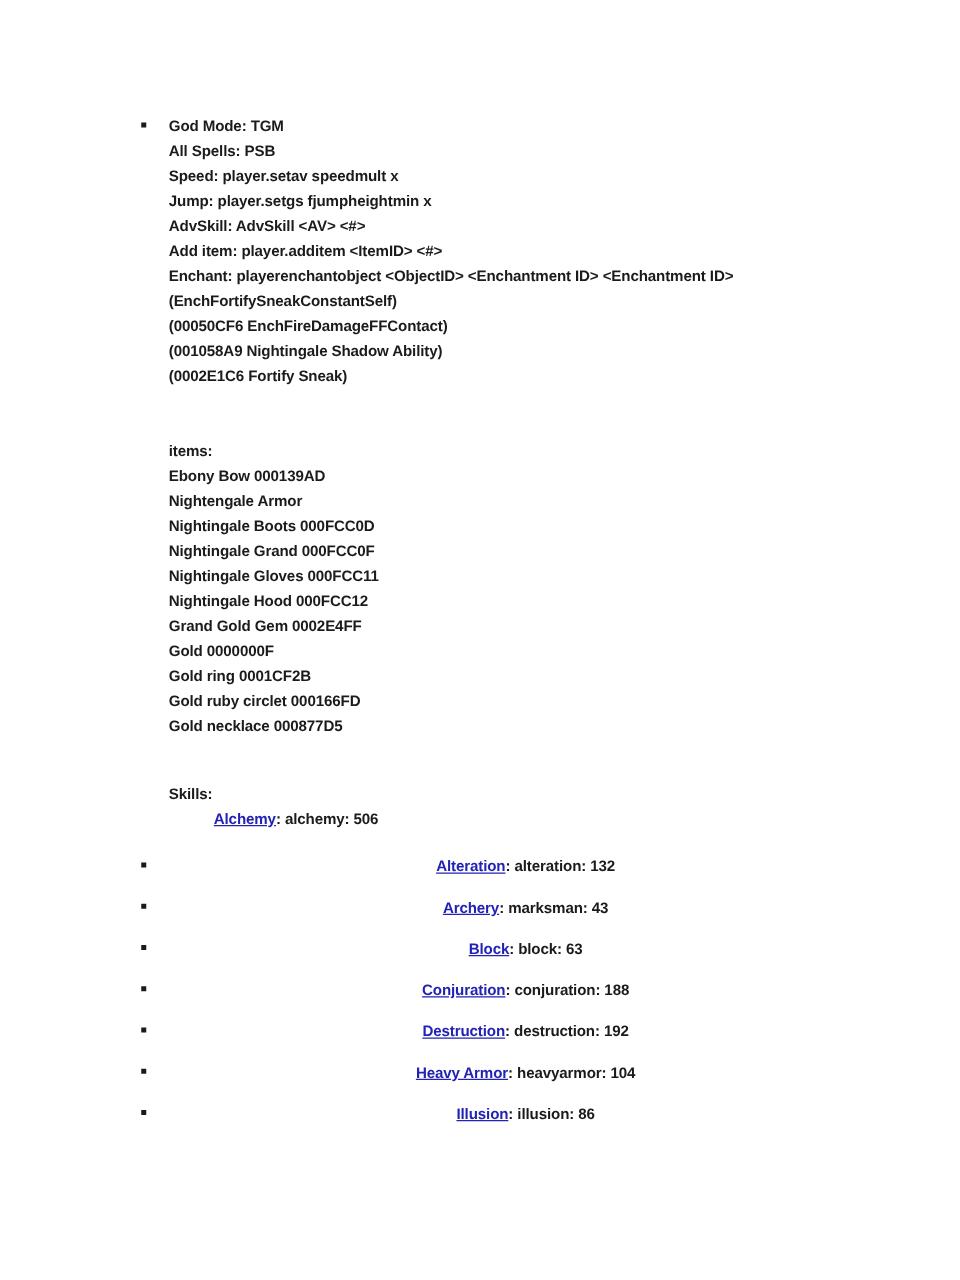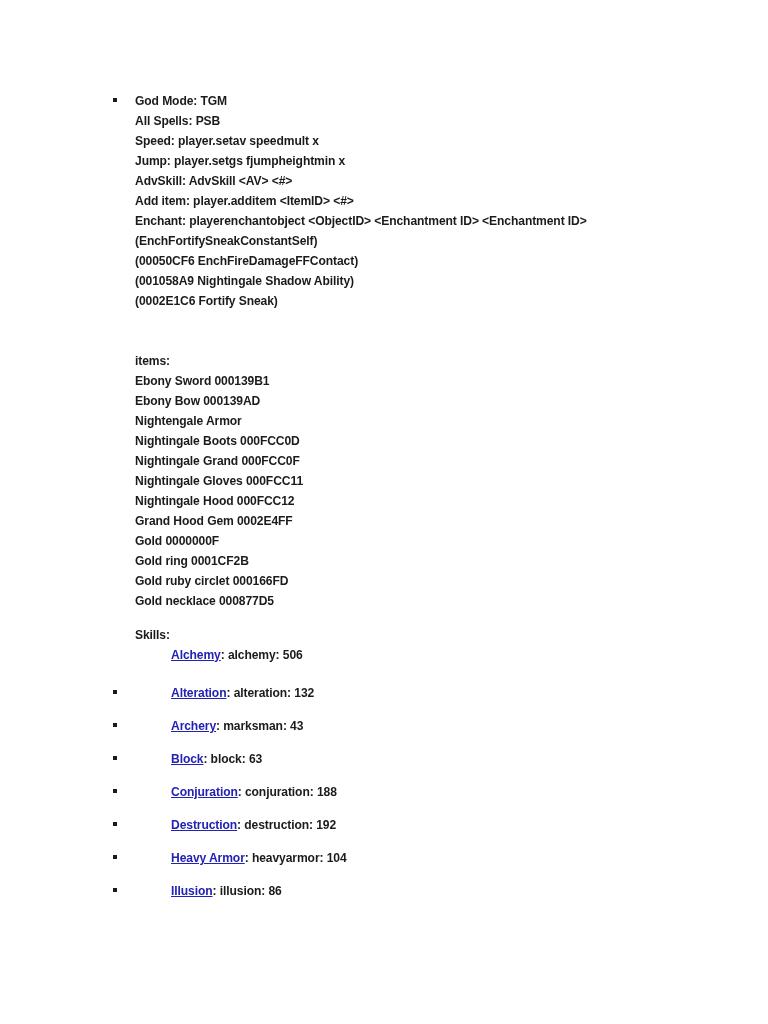--- a/index.html
+++ b/index.html
@@ -78,20 +78,21 @@
     width: 560px;
     padding-left: 25px;
   }
 
   
   .skill-list {
     position: absolute;
     left: 110px;
     top: 683px;
     width: 560px;
+    text-align: center;
   }
   .skill-item {
     position: relative;
     padding-left: 25px;
     height: 33px;
   }
   .skill-item > .bullet-mark {
     position: absolute;
     left: 3px;
     top: 7px;
@@ -127,28 +128,27 @@
       <div class="line">Enchant: playerenchantobject &lt;ObjectID&gt; &lt;Enchantment ID&gt; &lt;Enchantment ID&gt;</div>
       <div class="line">(EnchFortifySneakConstantSelf)</div>
       <div class="line">(00050CF6 EnchFireDamageFFContact)</div>
       <div class="line">(001058A9 Nightingale Shadow Ability)</div>
       <div class="line">(0002E1C6 Fortify Sneak)</div>
     </div>
   </div>
 
   <div class="items-block">
     <div class="line">items:</div>
-    <div class="line">Ebony Sword 000139B1</div>
     <div class="line">Ebony Bow 000139AD</div>
     <div class="line">Nightengale Armor</div>
     <div class="line">Nightingale Boots 000FCC0D</div>
     <div class="line">Nightingale Grand 000FCC0F</div>
     <div class="line">Nightingale Gloves 000FCC11</div>
     <div class="line">Nightingale Hood 000FCC12</div>
-    <div class="line">Grand Hood Gem 0002E4FF</div>
+    <div class="line">Grand Gold Gem 0002E4FF</div>
     <div class="line">Gold 0000000F</div>
     <div class="line">Gold ring 0001CF2B</div>
     <div class="line">Gold ruby circlet 000166FD</div>
     <div class="line">Gold necklace 000877D5</div>
   </div>
 
   <div class="skills-intro">
     <div class="line">Skills:</div>
     <div class="line"><span class="link">Alchemy</span><span>: alchemy: 506</span></div>
   </div>

